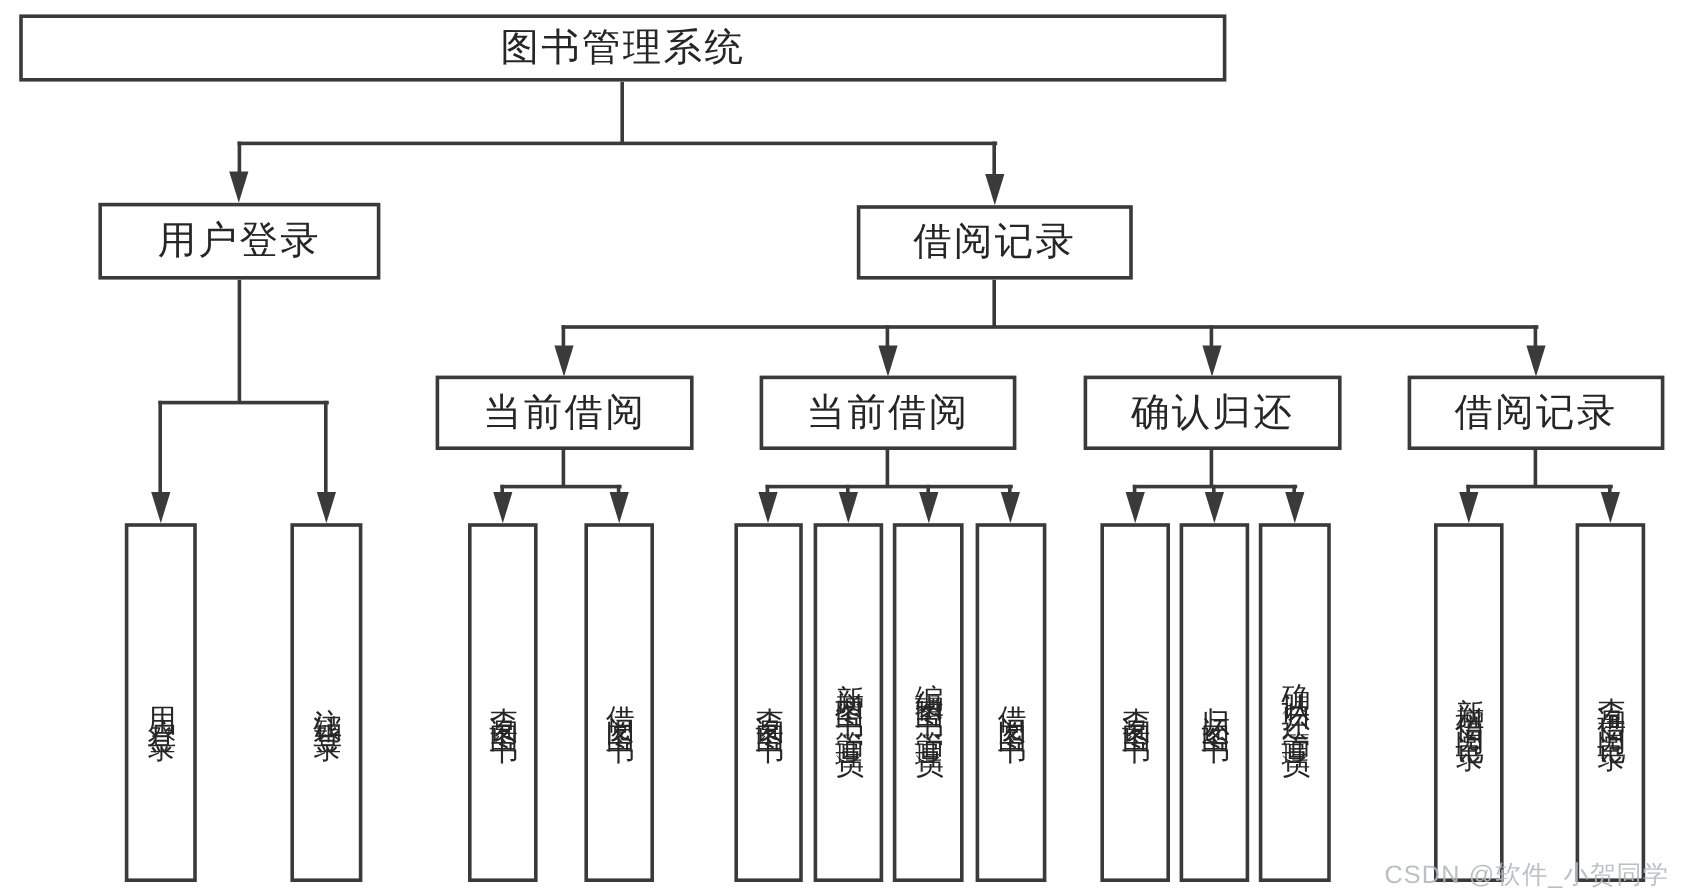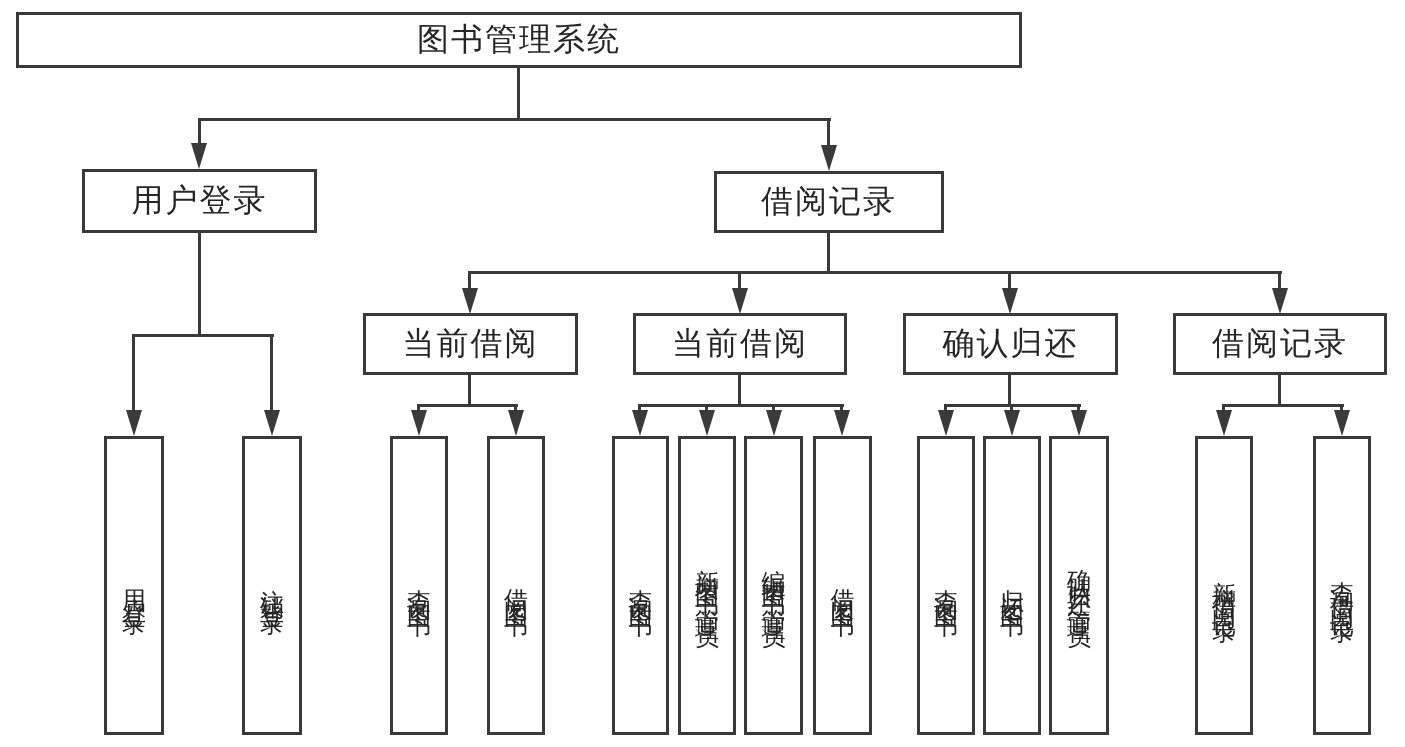--- a/index.html
+++ b/index.html
@@ -193,14 +193,15 @@
     <span>确认归还（管理员）</span>
   </div>
 
   <div class="v" style="left:1195px;top:436px;width:58px;height:299px;">
     <span>新增借阅记录</span>
   </div>
   <div class="v" style="left:1313px;top:436px;width:58px;height:299px;">
     <span>查询借阅记录</span>
   </div>
 
+  <div class="watermark">CSDN @软件_小贺同学</div>
 
 </div>
 
 </body></html>

